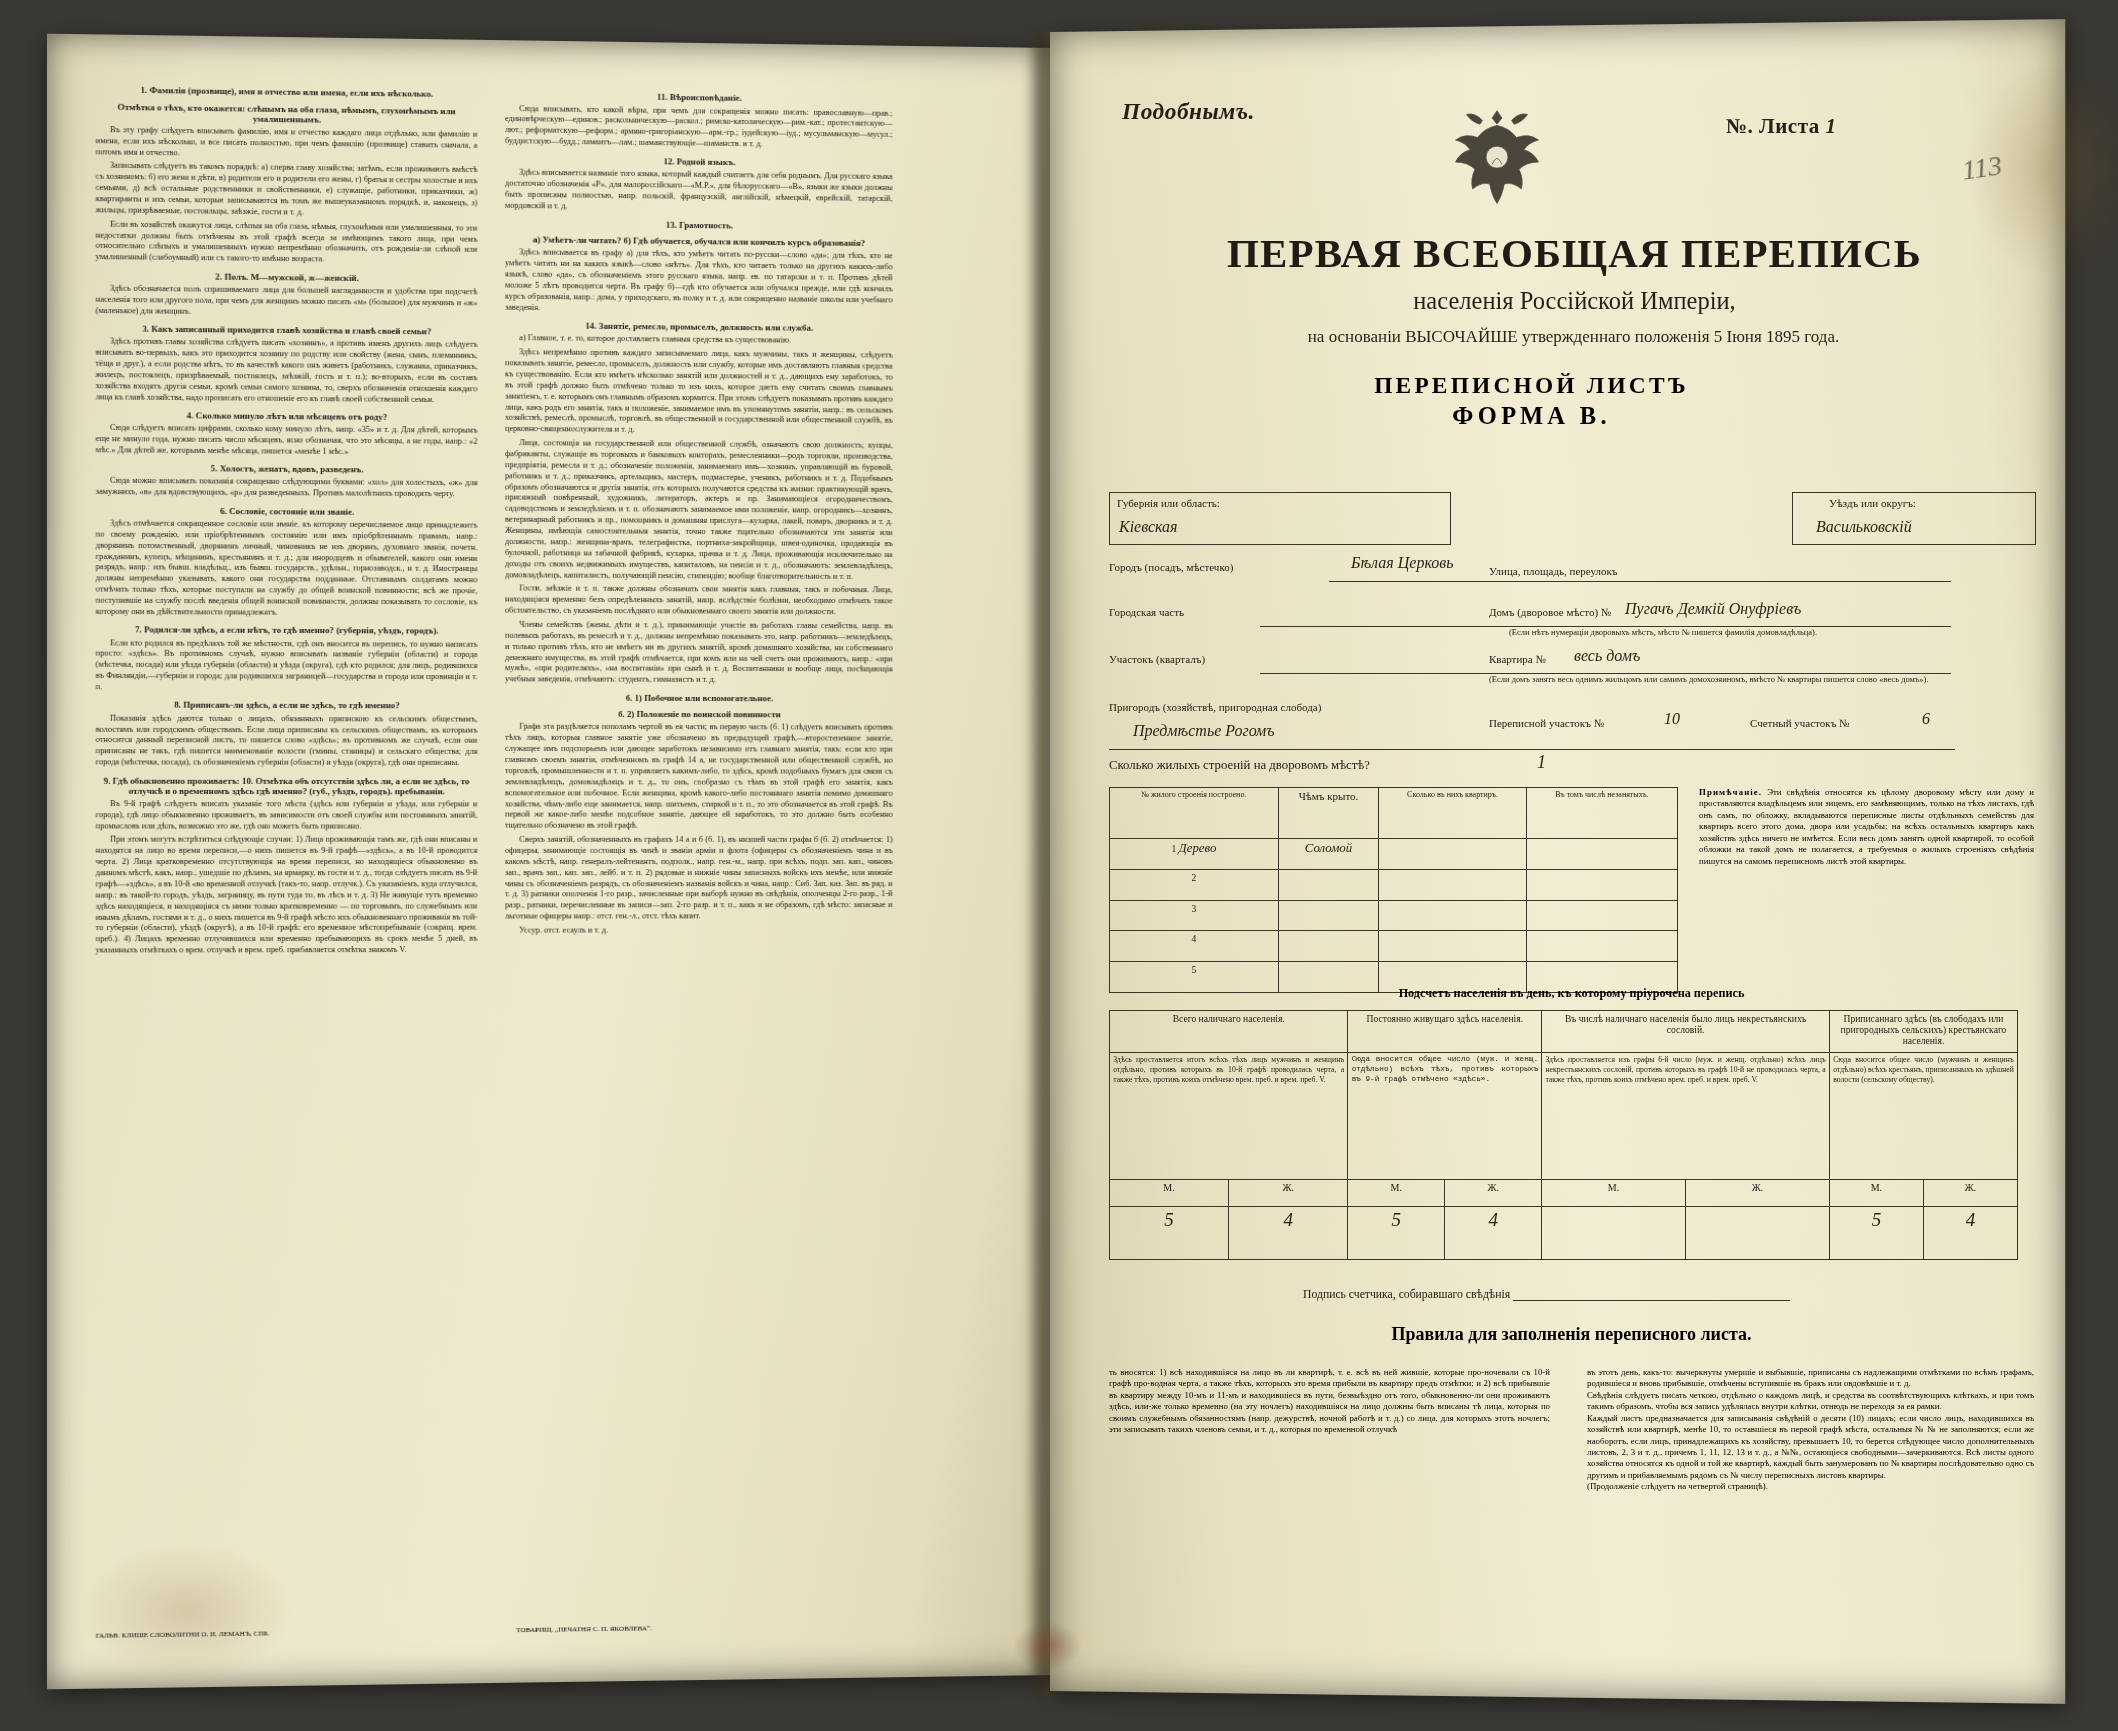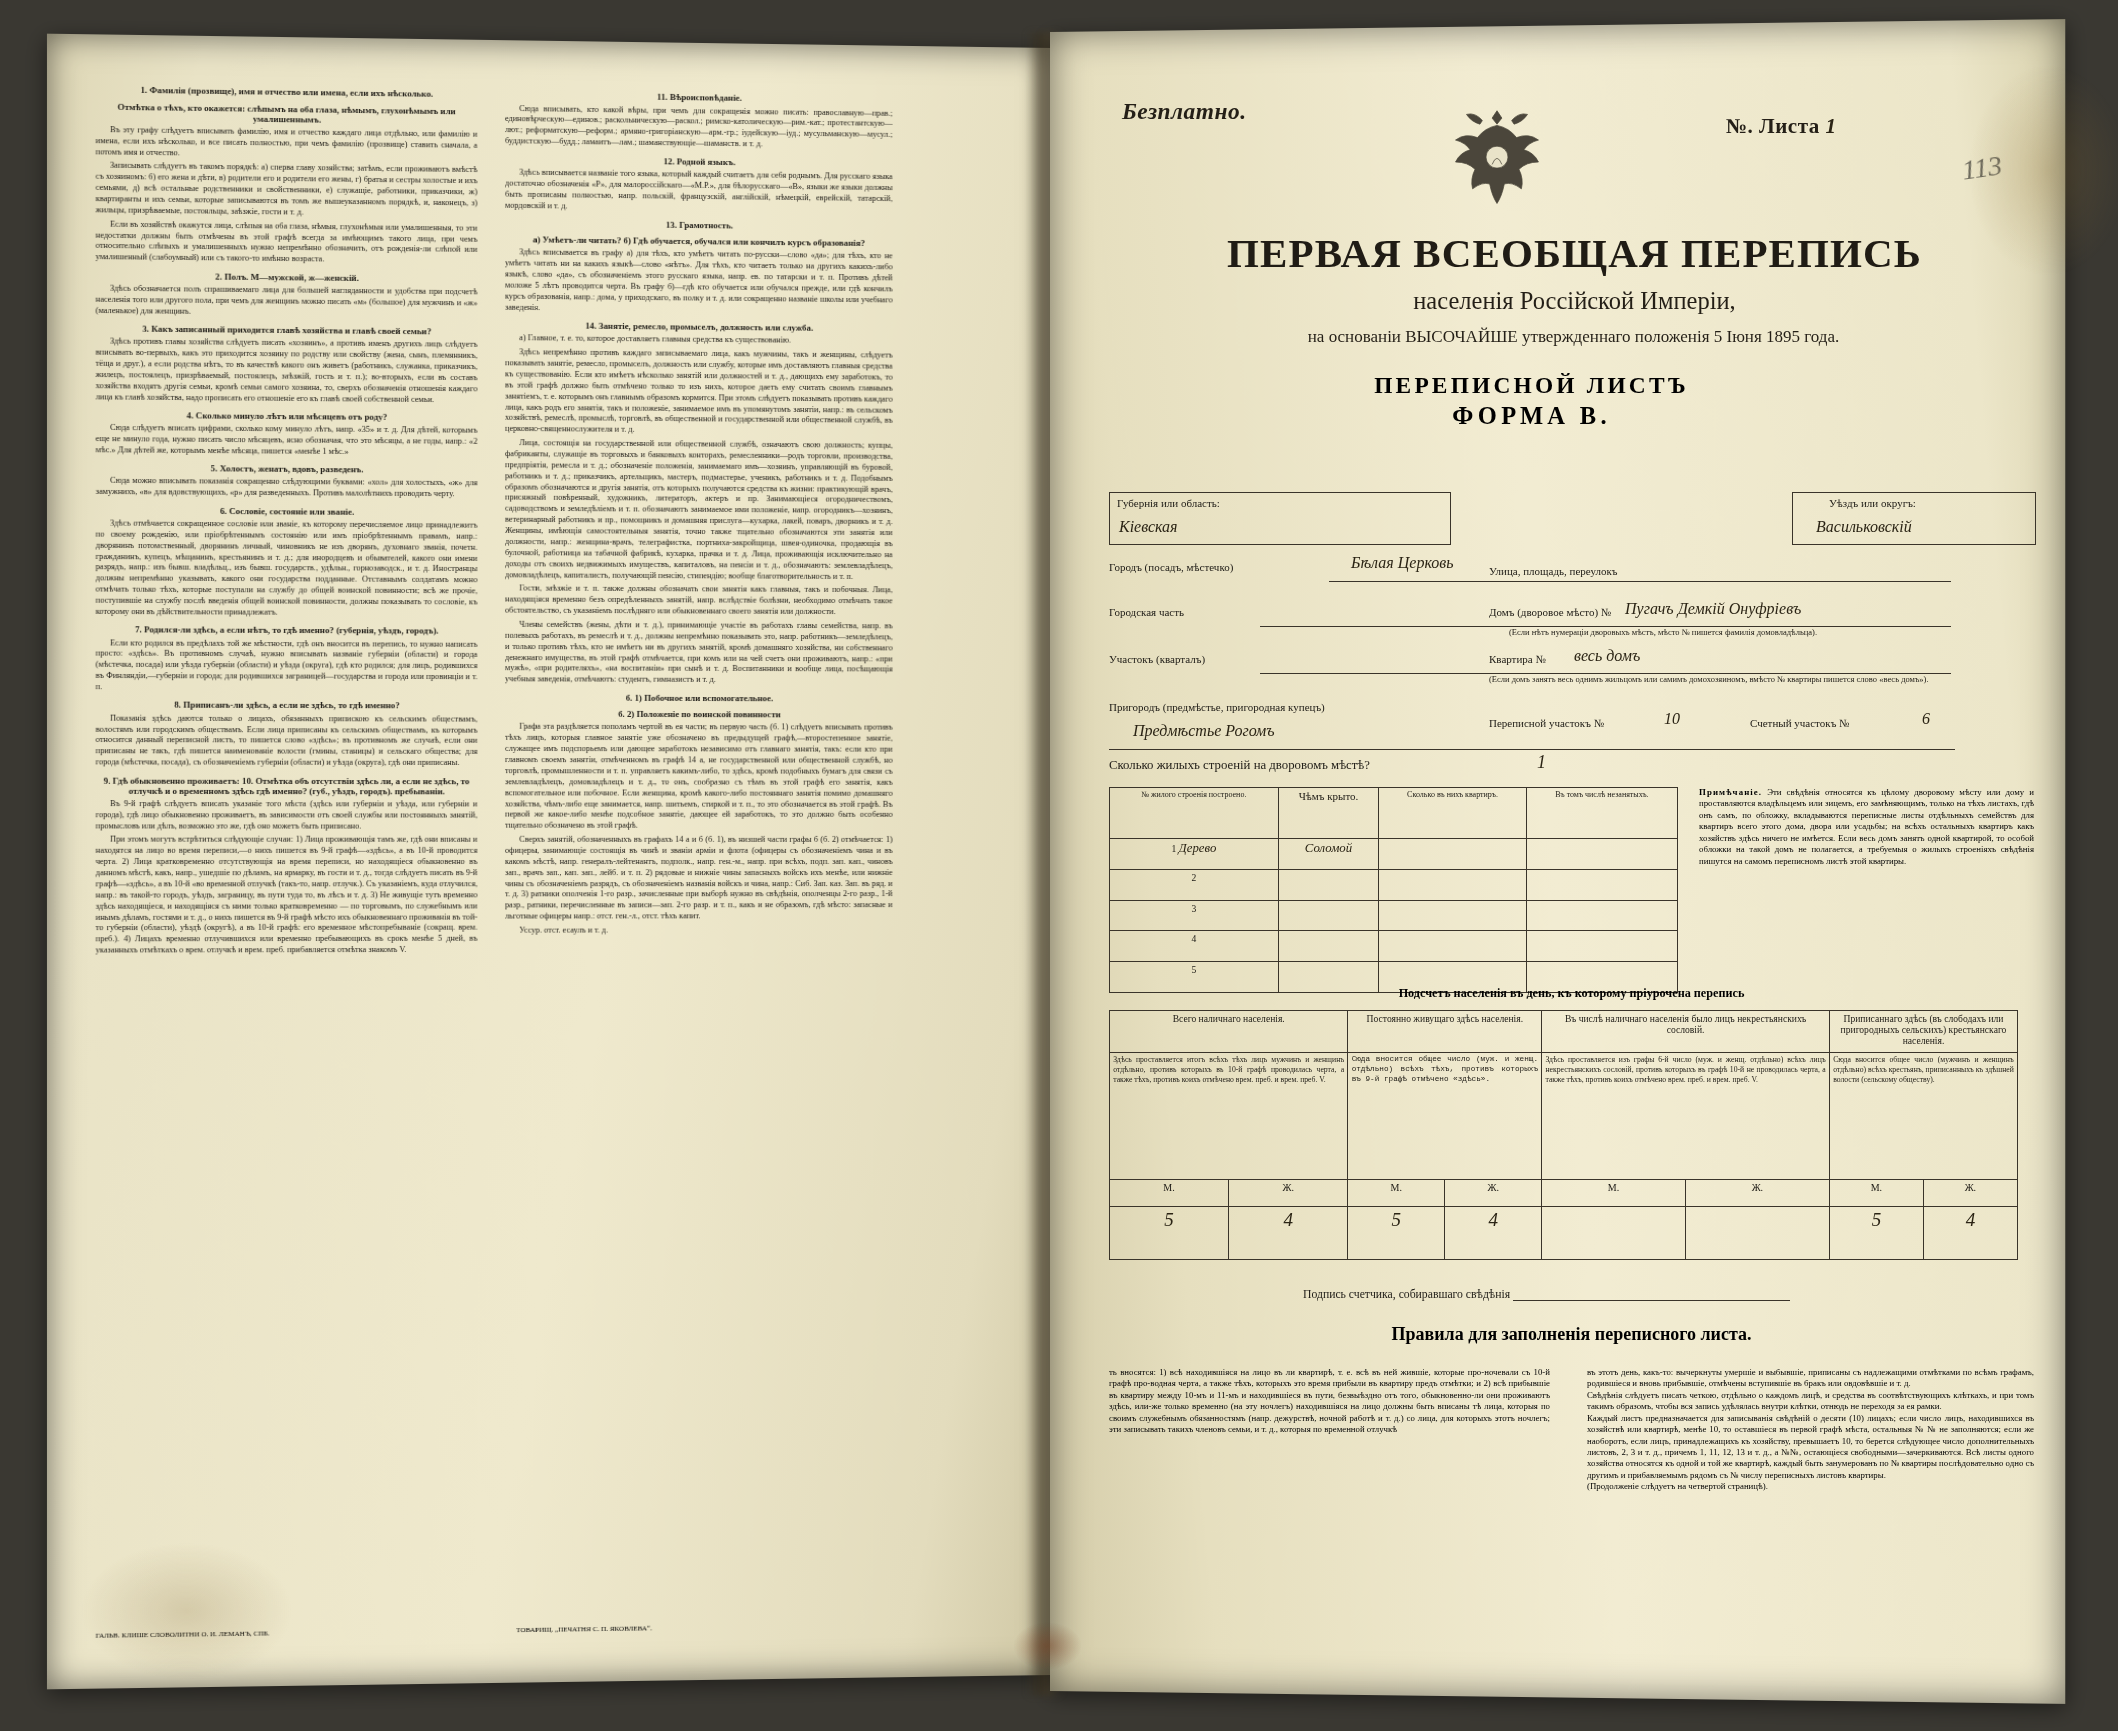--- a/index.html
+++ b/index.html
@@ -121,21 +121,21 @@
     <div class="col" id="lc3" style="left:839px;top:43px;width:0px;"></div>
 
     <div class="footl" style="left:47px;top:1571px;">ГАЛЬВ. КЛИШЕ СЛОВОЛИТНИ О. И. ЛЕМАНЪ, СПБ.</div>
     <div class="footl" style="left:457px;top:1571px;">ТОВАРИЩ. „ПЕЧАТНЯ С. П. ЯКОВЛЕВА“.</div>
   </div>
 
   <div id="gutter"></div>
 
   <div class="sheet" id="right-sheet"></div>
 
-  <div class="freebadge">Безплатно.</div>
+  <div class="freebadge">Подобнымъ.</div>
 
   <div class="eagle">
     <svg viewBox="0 0 100 100" width="122" height="122">
       <g fill="#2e2a21" stroke="#2e2a21" stroke-width="0.6">
         <path d="M50 8 l4 6 -4 5 -4 -5z"></path>
         <path d="M38 16 q-6 -7 -13 -5 q4 6 11 8z"></path>
         <path d="M62 16 q6 -7 13 -5 q-4 6 -11 8z"></path>
         <path d="M50 20 q-10 2 -16 10 q-10 -4 -18 2 q8 2 12 8 q-8 2 -12 10 q10 0 16 6 q-4 8 -2 16 q8 -6 14 -4 q2 10 6 16 q4 -6 6 -16 q6 -2 14 4 q2 -8 -2 -16 q6 -6 16 -6 q-4 -8 -12 -10 q4 -6 12 -8 q-8 -6 -18 -2 q-6 -8 -16 -10z"></path>
         <circle cx="50" cy="46" r="9" fill="#e8e2c8" stroke="#2e2a21"></circle>
         <path d="M46 52 q4 -10 8 0" fill="none"></path>
@@ -170,21 +170,21 @@
   <div class="fld" style="left:1109px;top:561px;">Городъ (посадъ, мѣстечко)</div>
   <div class="fld hand handbig" style="left:1351px;top:554px;">Бѣлая Церковь</div>
   <div style="position:absolute;left:1329px;top:581px;width:622px;border-bottom:0.9px solid #3a342a;"></div>
 
   <div class="fld" style="left:1109px;top:606px;">Городская часть</div>
   <div style="position:absolute;left:1260px;top:626px;width:691px;border-bottom:0.9px solid #3a342a;"></div>
 
   <div class="fld" style="left:1109px;top:653px;">Участокъ (кварталъ)</div>
   <div style="position:absolute;left:1260px;top:673px;width:691px;border-bottom:0.9px solid #3a342a;"></div>
 
-  <div class="fld" style="left:1109px;top:701px;">Пригородъ (предмѣстье, пригородная купецъ)</div>
+  <div class="fld" style="left:1109px;top:701px;">Пригородъ (хозяйствѣ, пригородная слобода)</div>
   <div class="fld hand handbig" style="left:1133px;top:722px;">Предмѣстье Рогомъ</div>
   <div style="position:absolute;left:1109px;top:749px;width:846px;border-bottom:0.9px solid #3a342a;"></div>
 
   <div class="fld" style="left:1489px;top:565px;">Улица, площадь, переулокъ</div>
 
   <div class="fld" style="left:1489px;top:606px;">Домъ (дворовое мѣсто) №</div>
   <div class="fld hand handbig" style="left:1625px;top:600px;">Пугачъ Демкій Онуфріевъ</div>
   <div class="fld" style="left:1489px;top:627px;font-size:8.5px;padding-left:20px;">(Если нѣтъ нумераціи дворовыхъ мѣстъ, мѣсто № пишется фамилія домовладѣльца).</div>
 
   <div class="fld" style="left:1489px;top:653px;">Квартира №</div>

